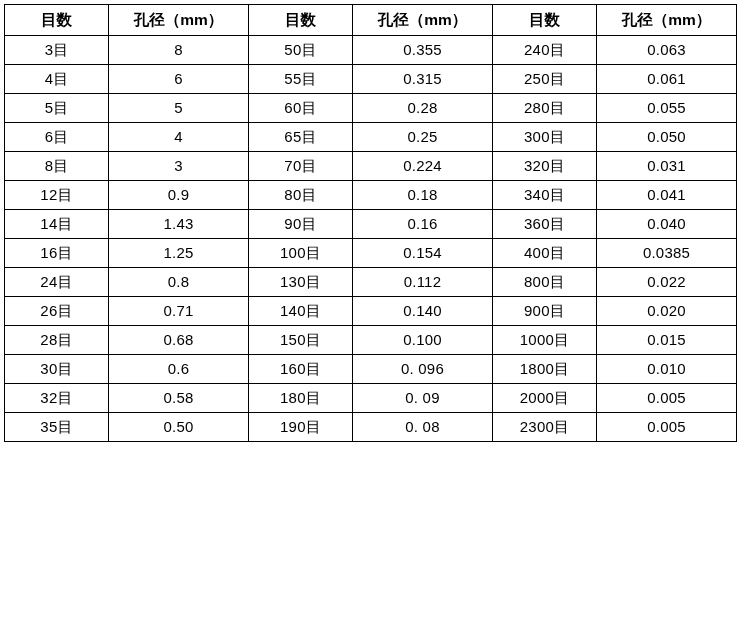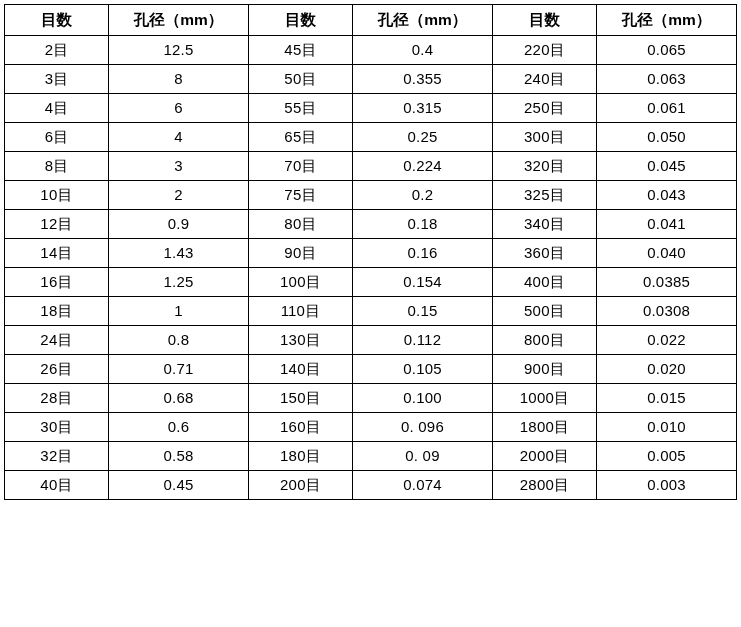--- a/index.html
+++ b/index.html
@@ -70,66 +70,58 @@
         <th>目数</th>
         <th>孔径（mm）</th>
         <th>目数</th>
         <th>孔径（mm）</th>
         <th>目数</th>
         <th>孔径（mm）</th>
       </tr>
     </thead>
     <tbody>
         <tr>
-          <td class="cell-val">2目</td>
-          <td class="cell-val">12.5</td>
-          <td class="cell-val">45目</td>
-          <td class="cell-val">0.4</td>
-          <td class="cell-val">220目</td>
-          <td class="cell-val">0.065</td>
-        </tr>
-        <tr>
           <td class="cell-val">3目</td>
           <td class="cell-val">8</td>
           <td class="cell-val">50目</td>
           <td class="cell-val">0.355</td>
           <td class="cell-val">240目</td>
           <td class="cell-val">0.063</td>
         </tr>
         <tr>
           <td class="cell-val">4目</td>
           <td class="cell-val">6</td>
           <td class="cell-val">55目</td>
           <td class="cell-val">0.315</td>
           <td class="cell-val">250目</td>
           <td class="cell-val">0.061</td>
         </tr>
         <tr>
+          <td class="cell-val">5目</td>
+          <td class="cell-val">5</td>
+          <td class="cell-val">60目</td>
+          <td class="cell-val">0.28</td>
+          <td class="cell-val">280目</td>
+          <td class="cell-val">0.055</td>
+        </tr>
+        <tr>
           <td class="cell-val">6目</td>
           <td class="cell-val">4</td>
           <td class="cell-val">65目</td>
           <td class="cell-val">0.25</td>
           <td class="cell-val">300目</td>
           <td class="cell-val">0.050</td>
         </tr>
         <tr>
           <td class="cell-val">8目</td>
           <td class="cell-val">3</td>
           <td class="cell-val">70目</td>
           <td class="cell-val">0.224</td>
           <td class="cell-val">320目</td>
-          <td class="cell-val">0.045</td>
-        </tr>
-        <tr>
-          <td class="cell-val">10目</td>
-          <td class="cell-val">2</td>
-          <td class="cell-val">75目</td>
-          <td class="cell-val">0.2</td>
-          <td class="cell-val">325目</td>
-          <td class="cell-val">0.043</td>
+          <td class="cell-val">0.031</td>
         </tr>
         <tr>
           <td class="cell-val">12目</td>
           <td class="cell-val">0.9</td>
           <td class="cell-val">80目</td>
           <td class="cell-val">0.18</td>
           <td class="cell-val">340目</td>
           <td class="cell-val">0.041</td>
         </tr>
         <tr>
@@ -142,40 +134,32 @@
         </tr>
         <tr>
           <td class="cell-val">16目</td>
           <td class="cell-val">1.25</td>
           <td class="cell-val">100目</td>
           <td class="cell-val">0.154</td>
           <td class="cell-val">400目</td>
           <td class="cell-val">0.0385</td>
         </tr>
         <tr>
-          <td class="cell-val">18目</td>
-          <td class="cell-val">1</td>
-          <td class="cell-val">110目</td>
-          <td class="cell-val">0.15</td>
-          <td class="cell-val">500目</td>
-          <td class="cell-val">0.0308</td>
-        </tr>
-        <tr>
           <td class="cell-val">24目</td>
           <td class="cell-val">0.8</td>
           <td class="cell-val">130目</td>
           <td class="cell-val">0.112</td>
           <td class="cell-val">800目</td>
           <td class="cell-val">0.022</td>
         </tr>
         <tr>
           <td class="cell-val">26目</td>
           <td class="cell-val">0.71</td>
           <td class="cell-val">140目</td>
-          <td class="cell-val">0.105</td>
+          <td class="cell-val">0.140</td>
           <td class="cell-val">900目</td>
           <td class="cell-val">0.020</td>
         </tr>
         <tr>
           <td class="cell-val">28目</td>
           <td class="cell-val">0.68</td>
           <td class="cell-val">150目</td>
           <td class="cell-val">0.100</td>
           <td class="cell-val">1000目</td>
           <td class="cell-val">0.015</td>
@@ -190,22 +174,22 @@
         </tr>
         <tr>
           <td class="cell-val">32目</td>
           <td class="cell-val">0.58</td>
           <td class="cell-val">180目</td>
           <td class="cell-val">0. 09</td>
           <td class="cell-val">2000目</td>
           <td class="cell-val">0.005</td>
         </tr>
         <tr>
-          <td class="cell-val">40目</td>
-          <td class="cell-val">0.45</td>
-          <td class="cell-val">200目</td>
-          <td class="cell-val">0.074</td>
-          <td class="cell-val">2800目</td>
-          <td class="cell-val">0.003</td>
+          <td class="cell-val">35目</td>
+          <td class="cell-val">0.50</td>
+          <td class="cell-val">190目</td>
+          <td class="cell-val">0. 08</td>
+          <td class="cell-val">2300目</td>
+          <td class="cell-val">0.005</td>
         </tr>
       </tbody>
   </table>
 </div>
 
 </body></html>

